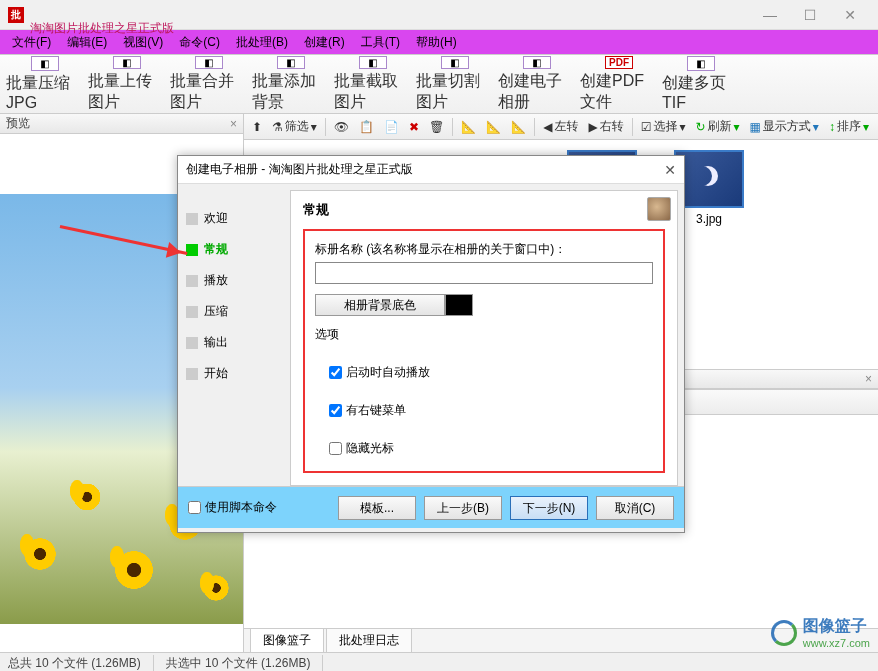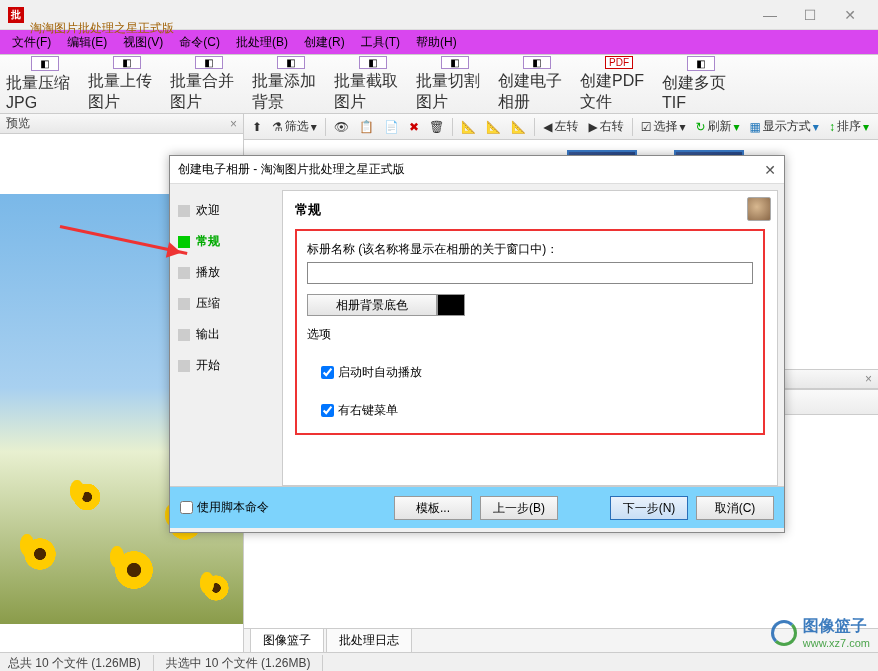--- a/index.html
+++ b/index.html
@@ -1,33 +1,33 @@
 <!DOCTYPE html>
 <html><head>
 <meta charset="utf-8">
 <style>
 * { box-sizing: border-box; margin: 0; padding: 0; font-family: "Microsoft YaHei", SimSun, sans-serif; font-size: 12px; }
 body { background: #fff; width: 878px; height: 671px; overflow: hidden; position: relative; }
 
 
 .titlebar { height: 30px; background: #f0f0f0; display: flex; align-items: center; padding: 0 8px; border-bottom: 1px solid #ddd; }
 .titlebar .appicon { width: 16px; height: 16px; background: #c00; margin-right: 6px; display: inline-flex; align-items: center; justify-content: center; color: #fff; font-size: 10px; font-weight: bold; }
-.titlebar .title { color: #a16207; flex: 1; margin-top: 28px; }
+.titlebar .title { color: #be185d; flex: 1; margin-top: 28px; }
 .winbtns { display: flex; }
 .winbtn { width: 40px; height: 28px; display: flex; align-items: center; justify-content: center; color: #888; font-size: 14px; }
 
 
 .menubar { height: 24px; display: flex; align-items: center; padding: 0 4px; background: #d946ef; }
 .menubar span { padding: 2px 8px; color: #000; }
 
 
 .maintoolbar { height: 60px; background: linear-gradient(#fcfcfc,#f0f0f0); border-top: 1px solid #ccc; border-bottom: 1px solid #ccc; display: flex; align-items: center; padding: 0 6px; gap: 4px; }
 .tb-item { display: flex; flex-direction: column; align-items: center; justify-content: center; width: 78px; height: 56px; }
 .tb-icon { width: 28px; height: 24px; border: 1px solid #a8c; background: #fff; margin-bottom: 2px; display:flex; align-items:center; justify-content:center; font-size:10px; }
-.tb-item.pdf .tb-icon { border-color: #c00; color:#c00; font-weight:normal;}
+.tb-item.pdf .tb-icon { border-color: #c00; color:#c00; font-weight:bold;}
 .tb-label { font-size: 16px; color: #333; }
 
 
 .panelhdr { height: 20px; background: linear-gradient(#f8f8f8,#e8e8e8); border-bottom: 1px solid #ccc; display: flex; align-items: center; padding: 0 6px; color:#444;}
 .panelhdr .x { margin-left: auto; color:#888; }
 
 
 .main { display: flex; height: 538px; }
 .leftcol { width: 244px; border-right: 1px solid #ccc; display:flex; flex-direction:column;}
 .preview-body { flex:1; background:#fff; position:relative; overflow:hidden;}
@@ -42,25 +42,25 @@
 .sectoolbar .btn{ padding:2px 4px; display:inline-flex; align-items:center; gap:2px; color:#333;}
 .sectoolbar .sep{width:1px;height:18px;background:#ccc;margin:0 2px;}
 
 
 .thumbarea { flex:1; background:#fff; padding:8px; position:relative;}
 .thumb { width:90px; text-align:center; display:inline-block; vertical-align:top; margin:4px;}
 .thumb .timg { width:70px; height:58px; margin:0 auto 4px; border:1px solid #5a9bd8; background:#fff;}
 .thumb.sel .timg{border:2px solid #3a7bc8;}
 
 
-.dialog { position:absolute; left:169px; top:155px; width:616px; height:378px; background:#f0f0f0; border:1px solid #888; box-shadow:0 0 10px rgba(0,0,0,.3);}
+.dialog { position:absolute; left:177px; top:155px; width:508px; height:378px; background:#f0f0f0; border:1px solid #888; box-shadow:0 0 10px rgba(0,0,0,.3);}
 .dlg-title{ height:28px; background:#fff; display:flex; align-items:center; padding:0 8px; border-bottom:1px solid #ddd;}
 .dlg-title .x{margin-left:auto;font-size:14px;color:#555;}
 .dlg-body{ display:flex; height:302px;}
-.dlg-steps{ width:112px; padding:4px 8px;}
+.dlg-steps{ width:112px; padding:12px 8px;}
 .step{ display:flex; align-items:center; margin:14px 0; gap:6px;}
 .step .box{width:12px;height:12px;background:#ccc;}
 .step.active .box{background:#0c0;}
 .step.active span{color:#0a0;font-weight:bold;}
 .dlg-main{ flex:1; background:#fff; border:1px solid #ccc; margin:6px 6px 0 0; padding:10px 12px; position:relative;}
 .dlg-main h4{font-size:13px;font-weight:bold;margin-bottom:10px;}
 .dlg-avatar{position:absolute;top:6px;right:6px;width:24px;height:24px;border:1px solid #aaa;background:radial-gradient(circle at 40% 40%, #d8b890, #8a6848);border-radius:2px;}
 .redbox{border:2px solid #e33;padding:10px;margin-top:6px;}
 .fld-label{margin-bottom:4px;}
 .fld-input{width:100%;height:22px;border:1px solid #888;background:#fff;margin-bottom:10px;}
@@ -68,21 +68,21 @@
 .bgbtn{width:130px;height:22px;border:1px solid #999;background:linear-gradient(#fafafa,#e4e4e4);text-align:center;line-height:20px;}
 .bgswatch{width:28px;height:22px;background:#000;border:1px solid #999;}
 .opt-title{margin-bottom:6px;}
 .chk{display:flex;align-items:center;gap:4px;margin:21px 0 4px 14px;}
 .chk input{width:13px;height:13px;}
 
 .dlg-foot{height:42px;border-top:1px solid #ccc;background:#7dd3fc;display:flex;align-items:center;padding:0 10px;gap:8px;}
 .dlg-foot .chk{margin:0;}
 .dlg-foot .spacer{flex:1;}
 .dbtn{min-width:78px;height:24px;border:1px solid #999;background:linear-gradient(#fafafa,#e4e4e4);text-align:center;line-height:22px;}
-.dbtn.primary{border:1px solid #2a6fb8;background:linear-gradient(#eaf2fc,#c8def5);margin-left:44px;}
+.dbtn.primary{border:1px solid #2a6fb8;background:linear-gradient(#eaf2fc,#c8def5);}
 
 
 .redarrow{position:absolute;left:60px;top:225px;width:130px;height:3px;background:#e33;transform:rotate(12deg);transform-origin:left center;z-index:50;}
 .redarrow::after{content:"";position:absolute;right:-2px;top:-6px;border:8px solid transparent;border-left:14px solid #e33;}
 
 
 .sectoolbar2{height:26px;background:linear-gradient(#fafafa,#ececec);border-top:1px solid #ccc;border-bottom:1px solid #ccc;display:flex;align-items:center;padding:0 6px;gap:6px;}
 
 
 .bottomtabs{height:24px;background:#f4f4f4;border-top:1px solid #ccc;display:flex;align-items:flex-end;padding:0 6px;gap:2px;}
@@ -288,20 +288,24 @@
         </div>
         <div class="opt-title">选项</div>
         <label class="chk">
             <input type="checkbox" checked="" style="">
             <span>启动时自动播放</span>
           </label>
         <label class="chk">
             <input type="checkbox" checked="" style="">
             <span>有右键菜单</span>
           </label>
+        <label class="chk">
+            <input type="checkbox" style="">
+            <span>隐藏光标</span>
+          </label>
       </div>
     </div>
   </div>
   <div class="dlg-foot">
     <label class="chk">
         <input type="checkbox" style="">
         <span>使用脚本命令</span>
       </label>
     <div class="spacer"></div>
     <div class="dbtn">模板...</div>

